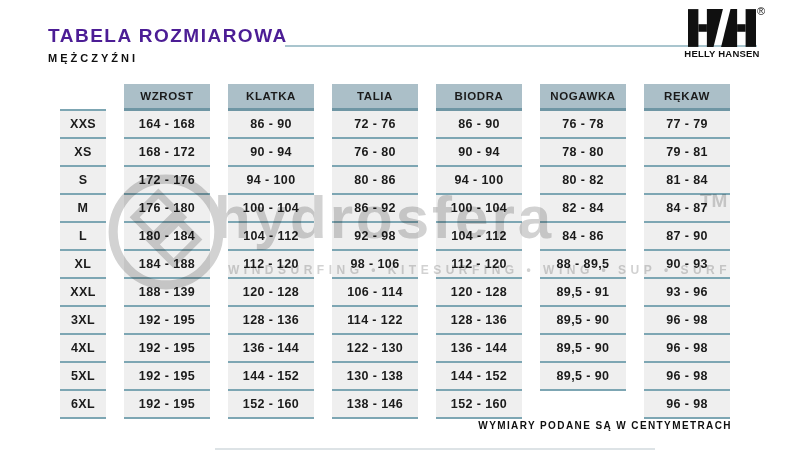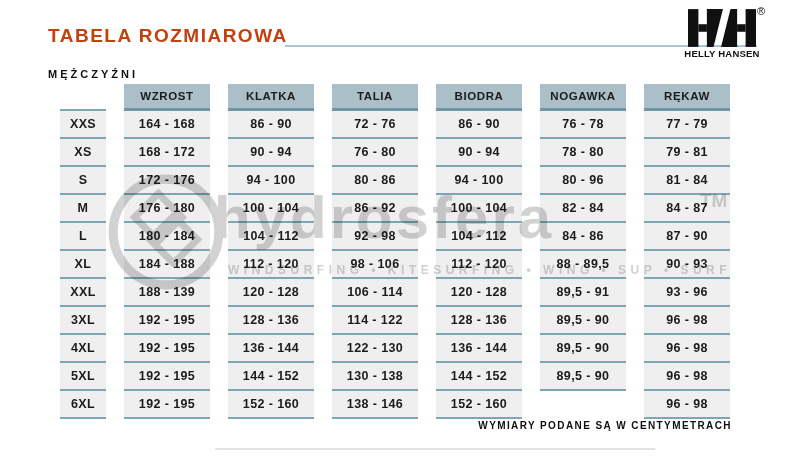--- a/index.html
+++ b/index.html
@@ -7,27 +7,27 @@
     --row-line:#7da6b3; --text:#1b1b1b; --rule:#a9c5ce; --watermark:#d2d2d2;
   }
   html,body{margin:0;padding:0;}
   body{
     width:800px;height:459px;position:relative;background:#fff;overflow:hidden;
     font-family:"Liberation Sans", sans-serif;color:var(--text);
   }
   
   .page-title{
     position:absolute;left:48px;top:25px;font-size:19px;font-weight:bold;
-    letter-spacing:1.5px;color:#c2410c;white-space:nowrap;
+    letter-spacing:1.5px;color:#4c1d95;white-space:nowrap;
   }
   .title-rule{
     position:absolute;left:285px;top:45px;width:472px;height:2px;background:var(--rule);
   }
   .page-subtitle{
-    position:absolute;left:48px;top:68px;font-size:11px;font-weight:bold;
+    position:absolute;left:48px;top:52px;font-size:11px;font-weight:bold;
     letter-spacing:3px;color:#101010;white-space:nowrap;
   }
   .brand{position:absolute;left:682px;top:5px;width:92px;height:56px;}
   .brand svg{position:absolute;left:6px;top:4px;}
   .brand .reg{position:absolute;left:75px;top:0;font-size:11px;color:#101010;}
   .brand .brand-name{
     position:absolute;left:0;top:43px;width:80px;text-align:center;
     font-size:9.5px;font-weight:bold;letter-spacing:0.2px;color:#101010;white-space:nowrap;
   }
   
@@ -167,21 +167,21 @@
       <div class="cell value-cell">120 - 128</div>
       <div class="cell value-cell">128 - 136</div>
       <div class="cell value-cell">136 - 144</div>
       <div class="cell value-cell">144 - 152</div>
       <div class="cell value-cell">152 - 160</div>
     </div>
     <div class="col">
       <div class="cell header-cell">NOGAWKA</div>
       <div class="cell value-cell">76 - 78</div>
       <div class="cell value-cell">78 - 80</div>
-      <div class="cell value-cell">80 - 96</div>
+      <div class="cell value-cell">80 - 82</div>
       <div class="cell value-cell">82 - 84</div>
       <div class="cell value-cell">84 - 86</div>
       <div class="cell value-cell">88 - 89,5</div>
       <div class="cell value-cell">89,5 - 91</div>
       <div class="cell value-cell">89,5 - 90</div>
       <div class="cell value-cell">89,5 - 90</div>
       <div class="cell value-cell">89,5 - 90</div>
     </div>
     <div class="col">
       <div class="cell header-cell">RĘKAW</div>

